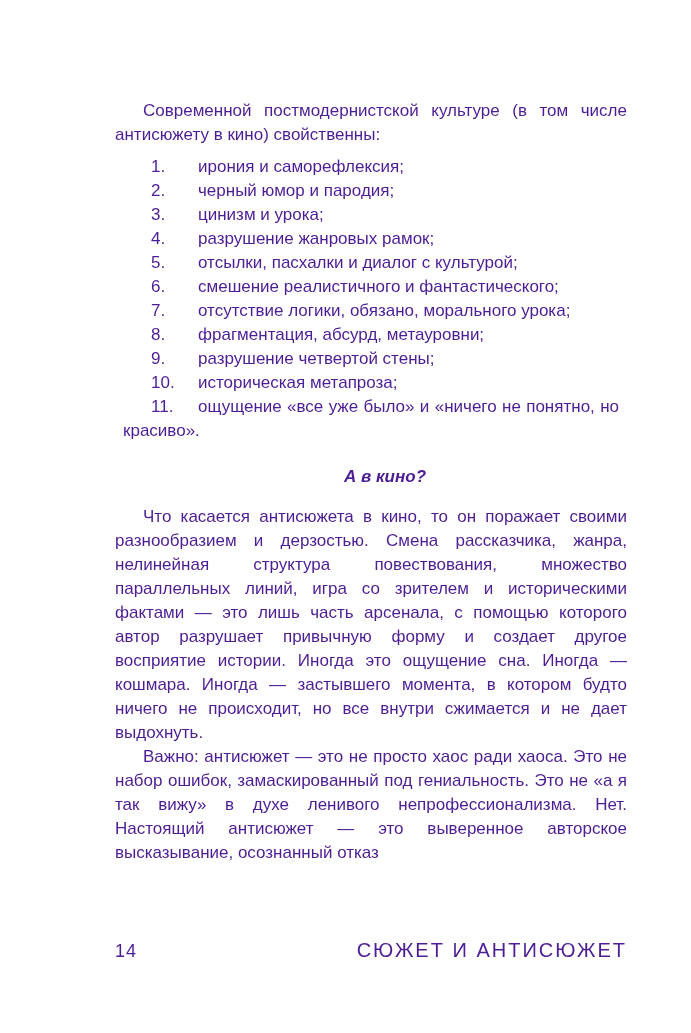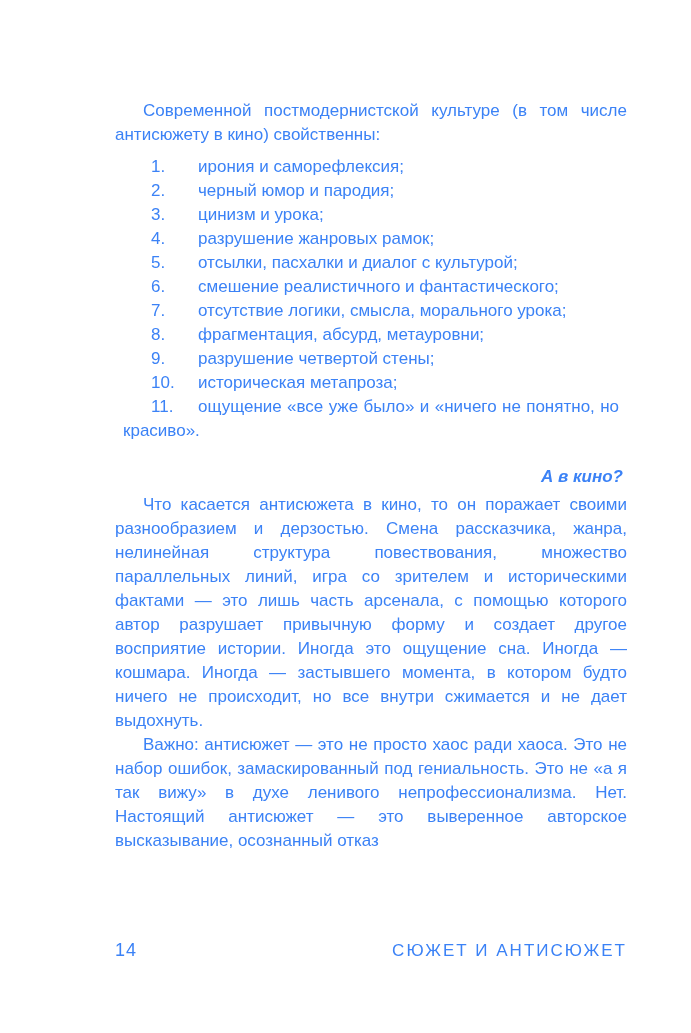--- a/index.html
+++ b/index.html
@@ -5,21 +5,21 @@
   html, body {
     margin: 0;
     padding: 0;
     background: #ffffff;
   }
   .page {
     position: relative;
     width: 691px;
     height: 1033px;
     background: #ffffff;
-    color: #3b82f6;
+    color: #4c1d95;
     font-family: "Liberation Sans", sans-serif;
     font-size: 17px;
     line-height: 24px;
     overflow: hidden;
   }
   .content {
     position: absolute;
     top: 99px;
     left: 115px;
     right: 64px;
@@ -39,39 +39,39 @@
   }
   .item-num {
     display: inline-block;
     width: 47px;
     text-indent: 0;
   }
   .section-heading {
     font-weight: bold;
     font-style: italic;
     text-indent: 28px;
-    margin: 4px;
+    margin: 16px;
     margin-top: 22px;
-    text-align: right;
+    text-align: center;
   }
   .footer {
     position: absolute;
     left: 115px;
     right: 64px;
     top: 938px;
     display: flex;
     justify-content: space-between;
     align-items: baseline;
   }
   .page-number {
     font-size: 18px;
     letter-spacing: 1px;
   }
   .running-title {
-    font-size: 17px;
+    font-size: 20px;
     letter-spacing: 2px;
   }
 </style>
 </head>
 <body>
 
 <div class="page">
   <div class="content">
 
     <p class="para">Современной постмодернистской культуре (в том числе антисюжету в кино) свойственны:</p>
@@ -89,21 +89,21 @@
       <div class="list-item">
         <span class="item-num">4.</span><span>разрушение жанровых рамок;</span>
       </div>
       <div class="list-item">
         <span class="item-num">5.</span><span>отсылки, пасхалки и диалог с культурой;</span>
       </div>
       <div class="list-item">
         <span class="item-num">6.</span><span>смешение реалистичного и фантастического;</span>
       </div>
       <div class="list-item">
-        <span class="item-num">7.</span><span>отсутствие логики, смысла, морального урока;</span>
+        <span class="item-num">7.</span><span>отсутствие логики, обязано, морального урока;</span>
       </div>
       <div class="list-item">
         <span class="item-num">8.</span><span>фрагментация, абсурд, метауровни;</span>
       </div>
       <div class="list-item">
         <span class="item-num">9.</span><span>разрушение четвертой стены;</span>
       </div>
       <div class="list-item">
         <span class="item-num">10.</span><span>историческая метапроза;</span>
       </div>

